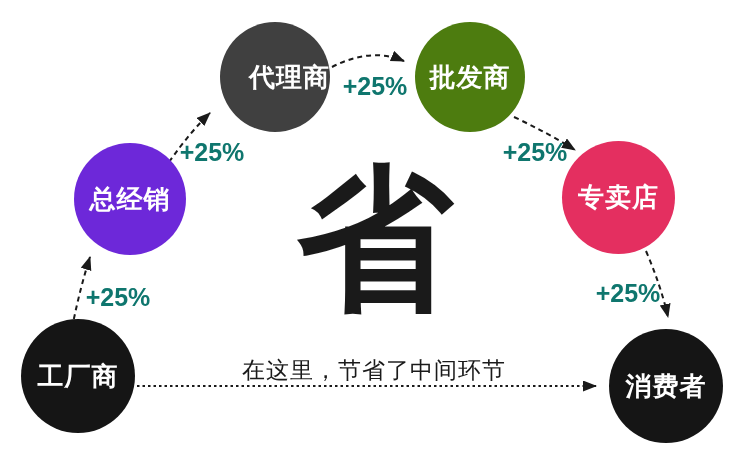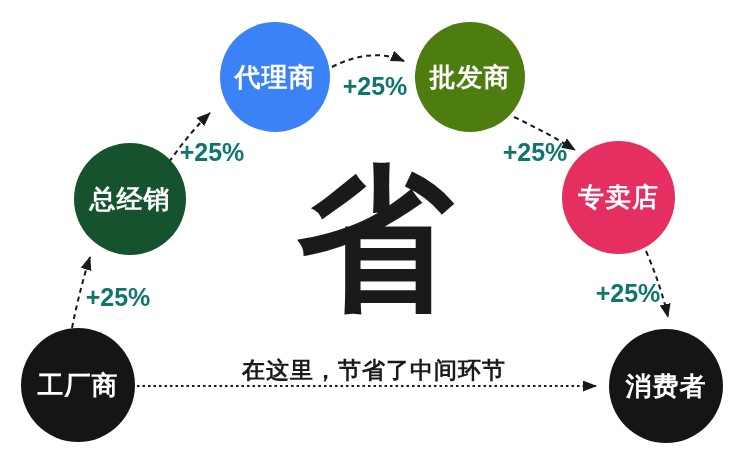--- a/index.html
+++ b/index.html
@@ -26,21 +26,21 @@
     border-radius: 50%;
     display: flex;
     align-items: center;
     justify-content: center;
     color: #ffffff;
     font-weight: bold;
     font-size: 26px;
     letter-spacing: 1px;
     text-align: center;
   }
-  .node-factory      { left: 21px;  top: 328px; width: 114px; height: 114px; }
+  .node-factory      { left: 21px;  top: 319px; width: 114px; height: 114px; }
   .node-distributor  { left: 74px;  top: 143px; width: 112px; height: 112px; }
   .node-agent        { left: 220px; top: 22px;  width: 110px; height: 110px; }
   .node-wholesaler   { left: 415px; top: 22px;  width: 110px; height: 110px; }
   .node-specialty    { left: 562px; top: 141px; width: 113px; height: 113px; }
   .node-consumer     { left: 609px; top: 329px; width: 114px; height: 114px; }
 
   .big-char {
     position: absolute;
     left: 275px;
     top: 157px;
@@ -66,21 +66,21 @@
   .plus-e4 { left: 485px; top: 138px; }
   .plus-e5 { left: 578px; top: 279px; }
 
   .caption {
     position: absolute;
     left: 214px;
     top: 352px;
     width: 320px;
     text-align: center;
     font-size: 23px;
-    font-weight: bold;
+    font-weight: normal;
     color: #1a1a1a;
     line-height: 36px;
     letter-spacing: 1px;
   }
 </style>
 </head>
 <body>
 
 <div class="canvas">
 
@@ -95,25 +95,25 @@
     <path d="M 332,67 Q 371,47 404,61" fill="none" stroke-width="2" stroke-dasharray="5 4" marker-end="url(#ah)" stroke="#1a1a1a"></path>
     <path d="M 514,117 Q 548,133 575,150" fill="none" stroke-width="2" stroke-dasharray="5 4" marker-end="url(#ah)" stroke="#1a1a1a"></path>
     <path d="M 646,251 Q 661,286 668,317" fill="none" stroke-width="2" stroke-dasharray="5 4" marker-end="url(#ah)" stroke="#1a1a1a"></path>
     <path d="M 137,386 L 596,386" fill="none" stroke-width="2" stroke-dasharray="2.5 3" marker-end="url(#ah)" stroke="#1a1a1a"></path>
   </svg>
 
   <div class="node node-factory" style="background-color: rgb(21, 21, 21);">
     <span>工厂商</span>
   </div>
 
-  <div class="node node-distributor" style="background-color: #14532d;">
+  <div class="node node-distributor" style="background-color: #6d28d9;">
     <span>总经销</span>
   </div>
 
-  <div class="node node-agent" style="background-color: #3b82f6;">
+  <div class="node node-agent" style="background-color: #404040; justify-content: flex-end;">
     <span>代理商</span>
   </div>
 
   <div class="node node-wholesaler" style="background-color: #4d7c0f;">
     <span>批发商</span>
   </div>
 
   <div class="node node-consumer" style="background-color: rgb(21, 21, 21);">
     <span>消费者</span>
   </div>

